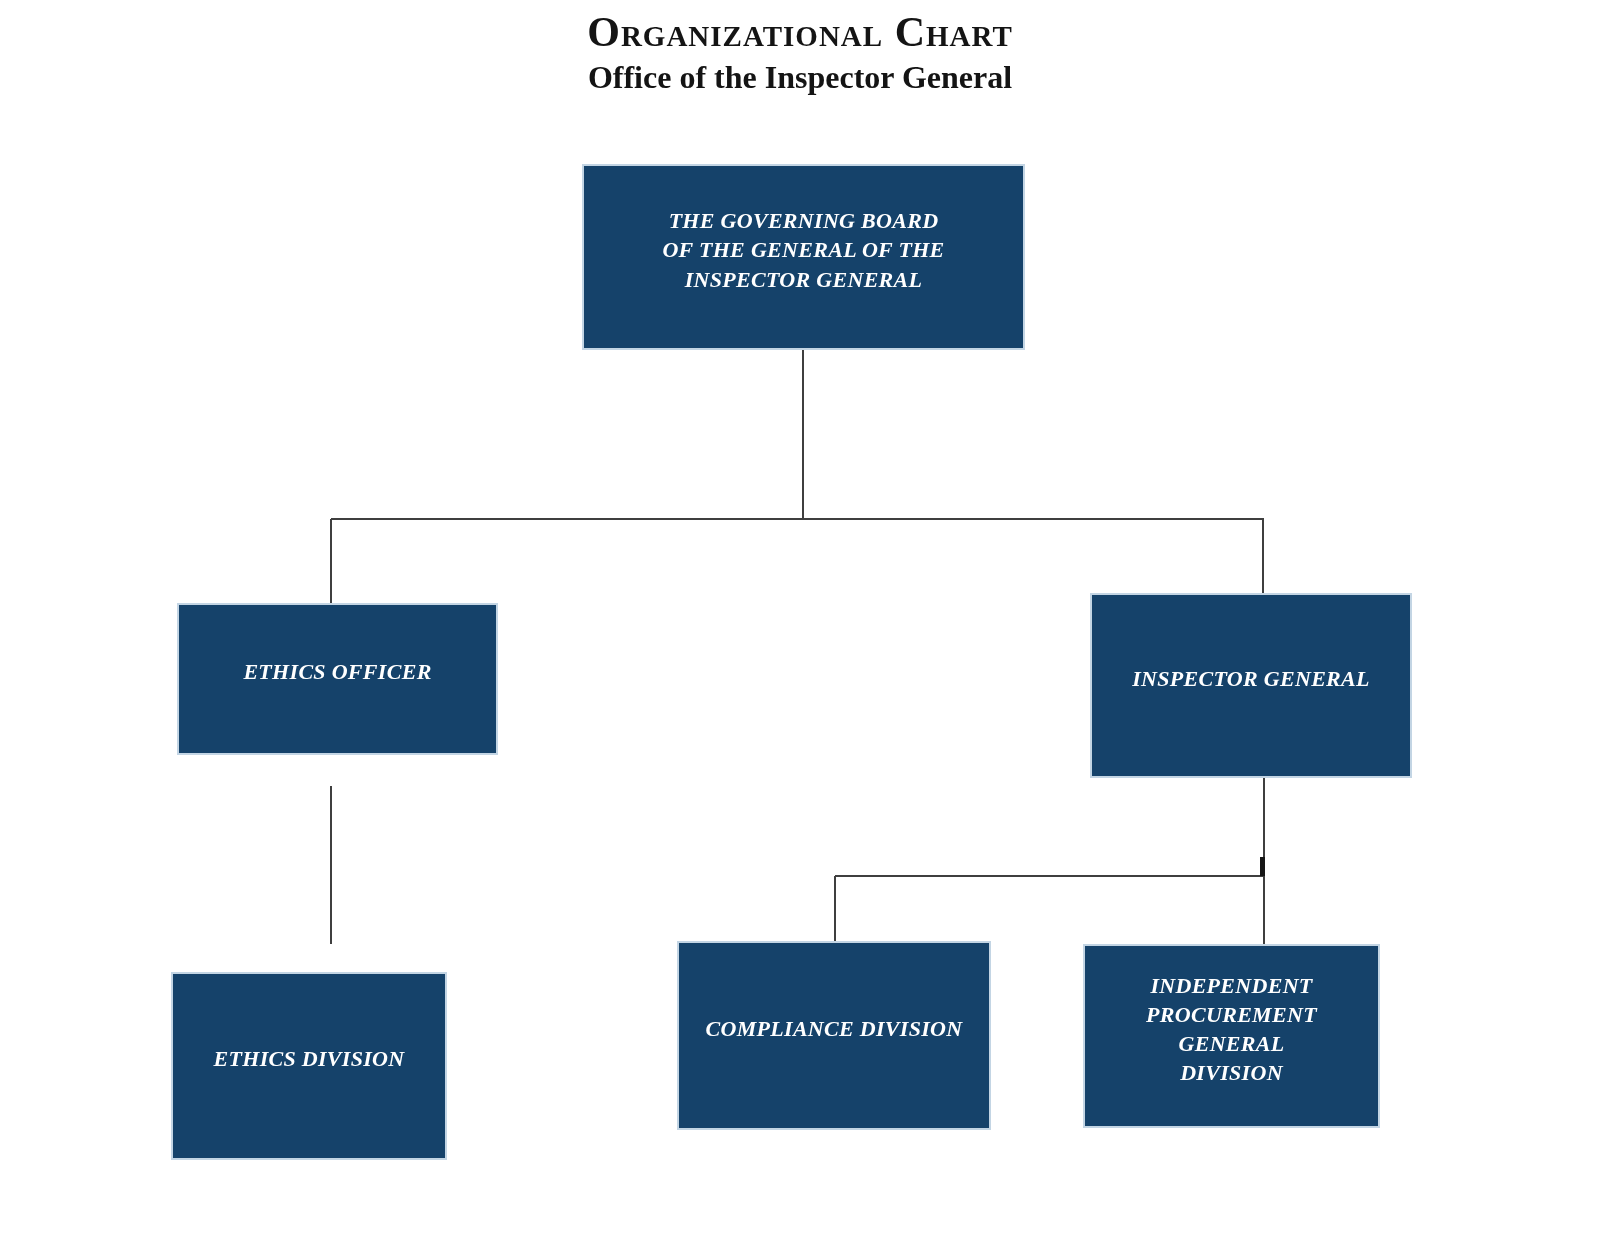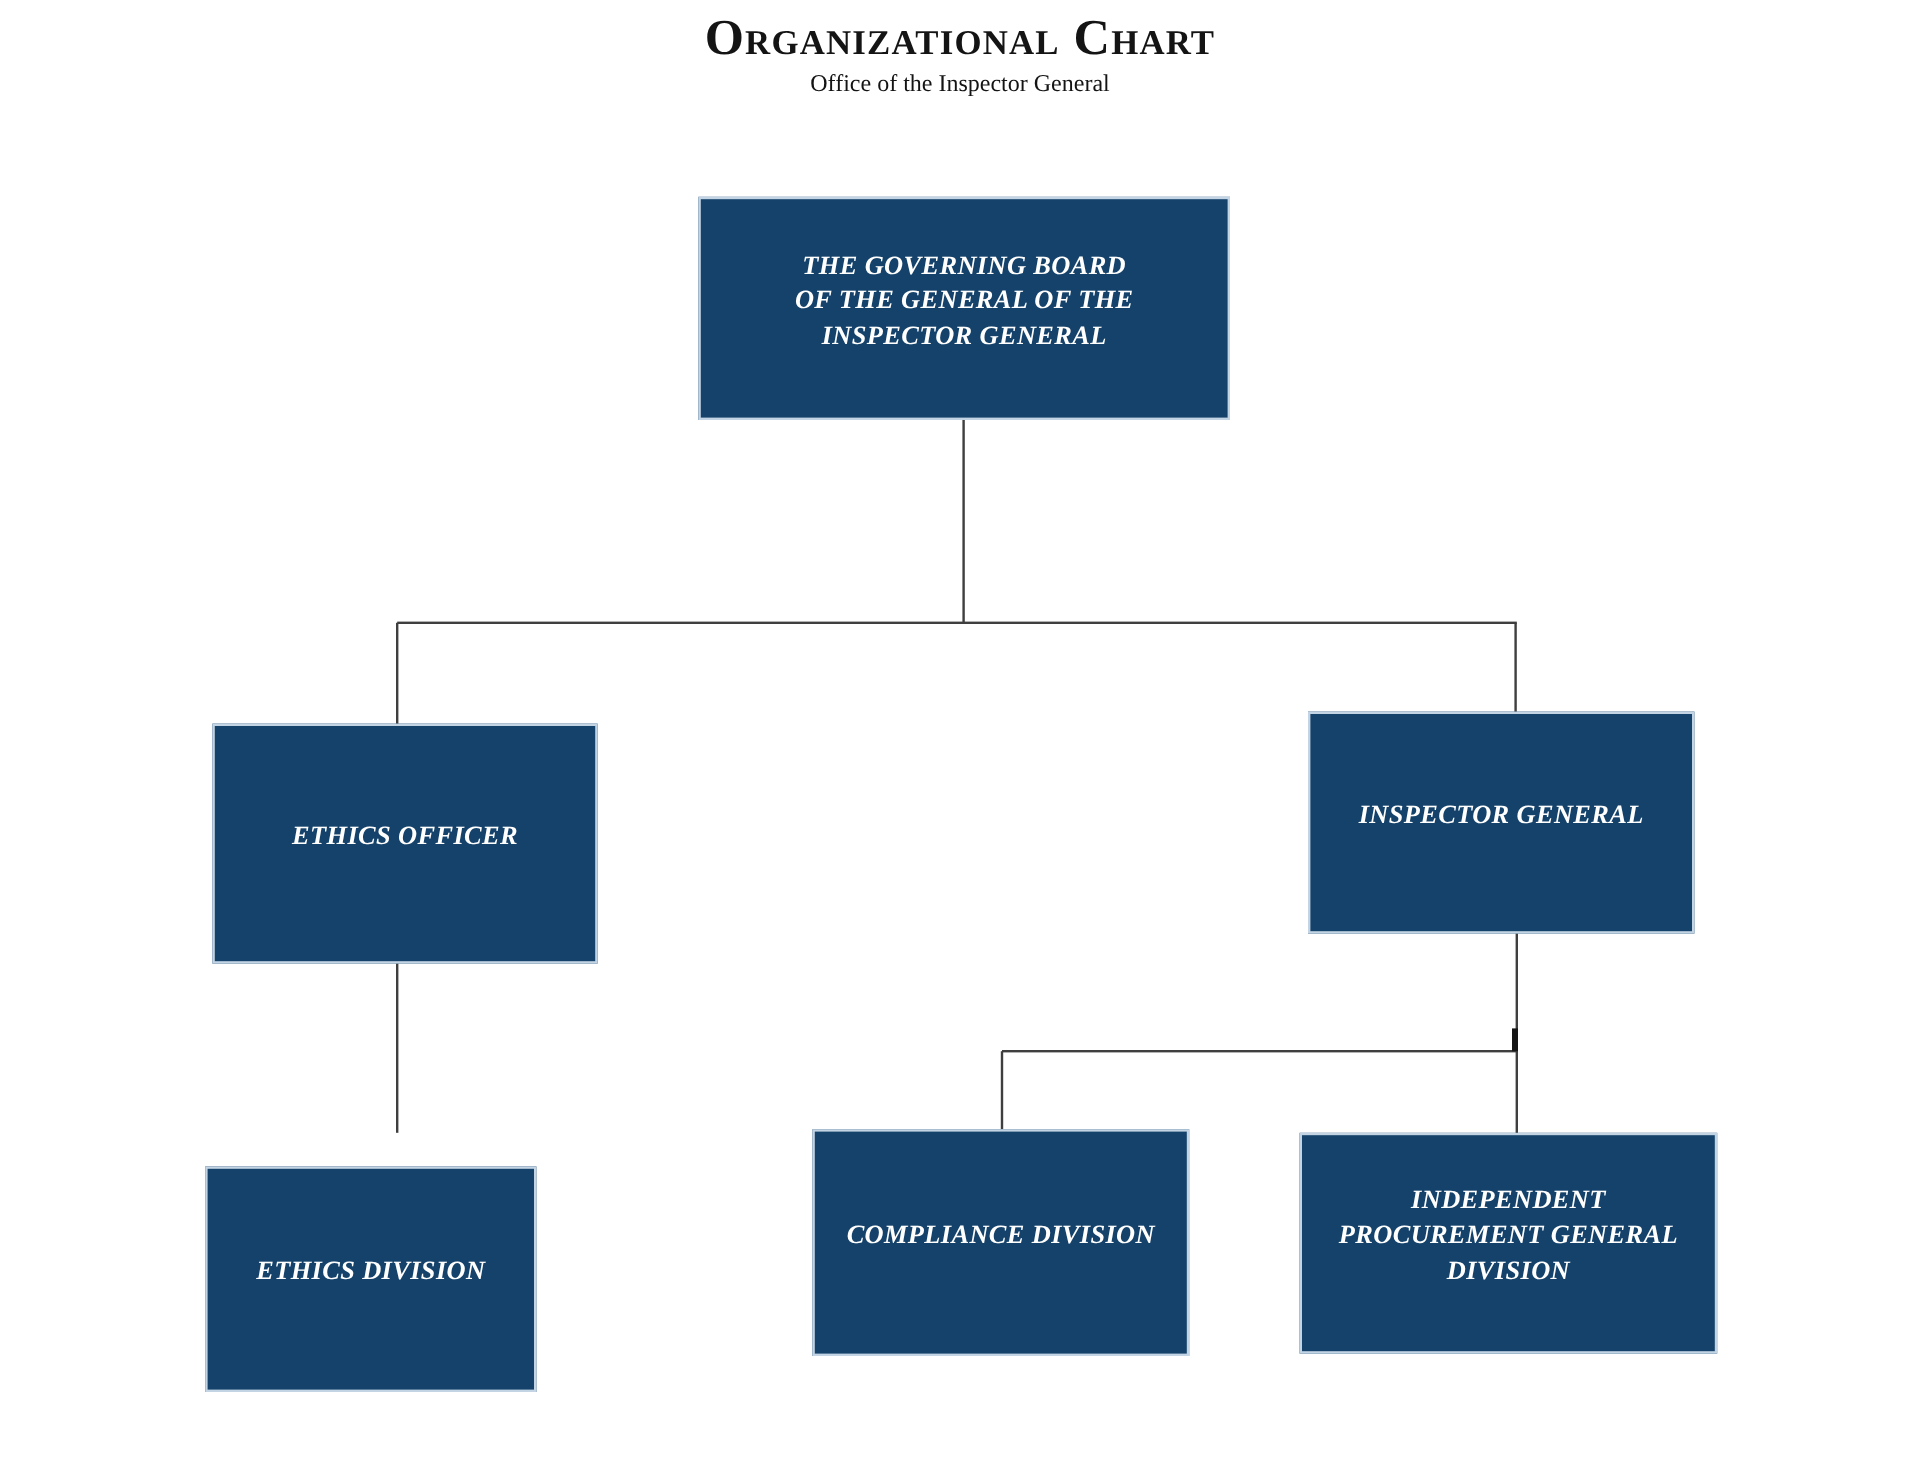--- a/index.html
+++ b/index.html
@@ -25,22 +25,23 @@
   .hdr h1{
     margin:0;
     font-size:42px;
     font-weight:bold;
     font-variant:small-caps;
     letter-spacing:1px;
     color:var(--title-text);
   }
   .hdr .sub{
     margin-top:3px;
-    font-size:20px;
+    font-size:32px;
     color:var(--title-text);
+    font-weight:bold;
   }
 
   
   .node{
     position:absolute;
     box-sizing:border-box;
     background:var(--node-fill);
     border:2px solid var(--node-border);
     color:var(--node-text);
     display:flex;
@@ -51,25 +52,25 @@
     font-weight:bold;
     font-size:22px;
     line-height:1.32;
     padding:0 12px 14px 12px;
     letter-spacing:0.3px;
     font-style:italic;
   }
   .node .ln{display:block;}
 
   .n-board            {left:582px;  top:164px; width:443px; height:186px;}
-  .n-ethics-officer   {left:177px;  top:603px; width:321px; height:200px;}
+  .n-ethics-officer   {left:177px;  top:603px; width:321px; height:152px;}
   .n-inspector-general{left:1090px; top:593px; width:322px; height:185px;}
   .n-ethics-division  {left:171px;  top:972px; width:276px; height:188px;}
   .n-compliance       {left:677px;  top:941px; width:314px; height:189px;}
-  .n-iprd             {left:1083px; top:944px; width:348px; height:184px;}
+  .n-iprd             {left:1083px; top:944px; width:297px; height:184px;}
 
   
   .edge{position:absolute;background:var(--connector);}
   .e-board-drop      {left:802px;  top:348px; width:2px;   height:172px;}
   .e-top-h           {left:331px;  top:518px; width:933px; height:2px;}
   .e-ethics-off-drop {left:330px;  top:519px; width:2px;   height:86px;}
   .e-ig-top-drop     {left:1262px; top:519px; width:2px;   height:76px;}
   .e-ethics-div-drop {left:330px;  top:786px; width:2px;   height:158px;}
   .e-ig-bottom-drop  {left:1263px; top:777px; width:2px;   height:169px;}
   .e-low-h           {left:835px;  top:875px; width:430px; height:2px;}

